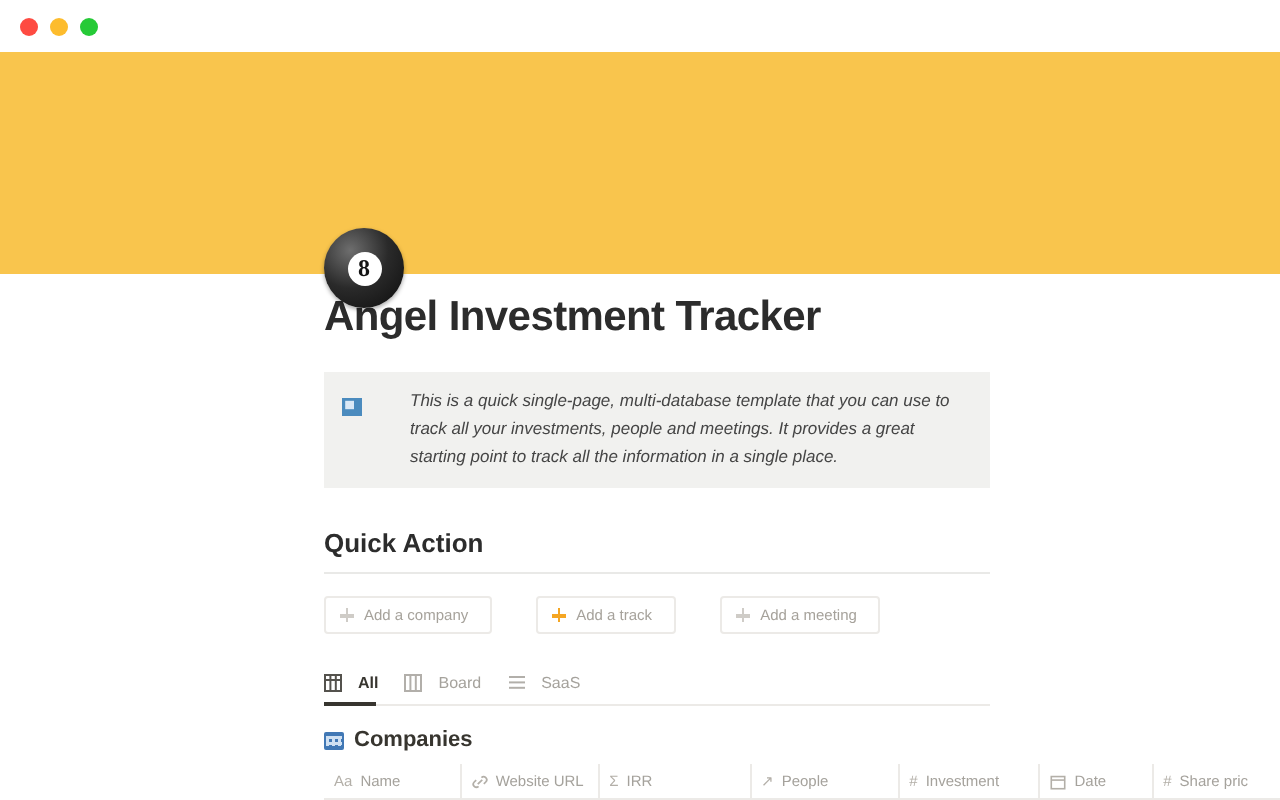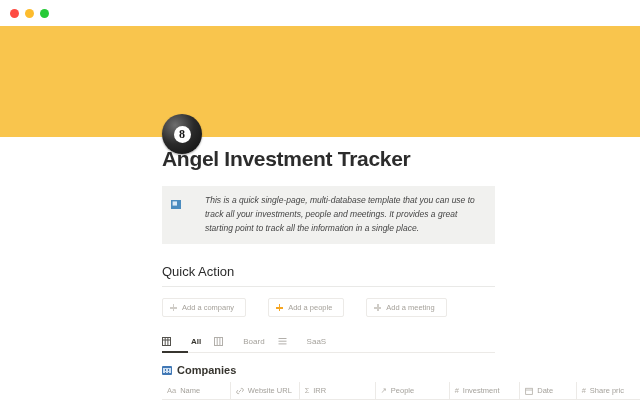--- a/index.html
+++ b/index.html
@@ -84,21 +84,21 @@
     font-size: 8.5px;
     line-height: 1.62;
     color: #454545;
     font-style: italic;
   }
 
   
   .section-title {
     margin-top: 20px;
     font-size: 13px;
-    font-weight: normal;
+    font-weight: bold;
     color: #2c2c2c;
   }
   .divider {
     margin-top: 7px;
     margin-right: 145px;
     height: 1px;
     background: #e9e9e7;
   }
 
   .qa-row {
@@ -137,21 +137,21 @@
   .tabs {
     margin-top: 20px;
     display: flex;
     gap: 13px;
     border-bottom: 1px solid #eceae7;
     padding-bottom: 4px;
     margin-right: 145px;
     position: relative;
   }
   .tab {
-    display: flex; align-items: center; gap: 20px;
+    display: flex; align-items: center; gap: 8px;
     font-size: 8px;
     color: #a5a29c;
     cursor: pointer;
     padding-bottom: 2px;
   }
   .tab.active { color: #37352f; font-weight: bold; }
   .tab.active::after {
     content: "";
     position: absolute;
     bottom: -1px;
@@ -234,21 +234,21 @@
     <div class="section-title">Quick Action</div>
     <div class="divider"></div>
 
     <div class="qa-row">
       <div class="qa-btn">
         <span class="plus grey"></span>
         <span>Add a company</span>
       </div>
       <div class="qa-btn">
         <span class="plus orange"></span>
-        <span>Add a people</span>
+        <span>Add a track</span>
       </div>
       <div class="qa-btn">
         <span class="plus grey"></span>
         <span>Add a meeting</span>
       </div>
     </div>
 
     <div class="tabs">
       <div class="tab active">
         <svg class="vicon" width="9" height="9" viewBox="0 0 9 9">

